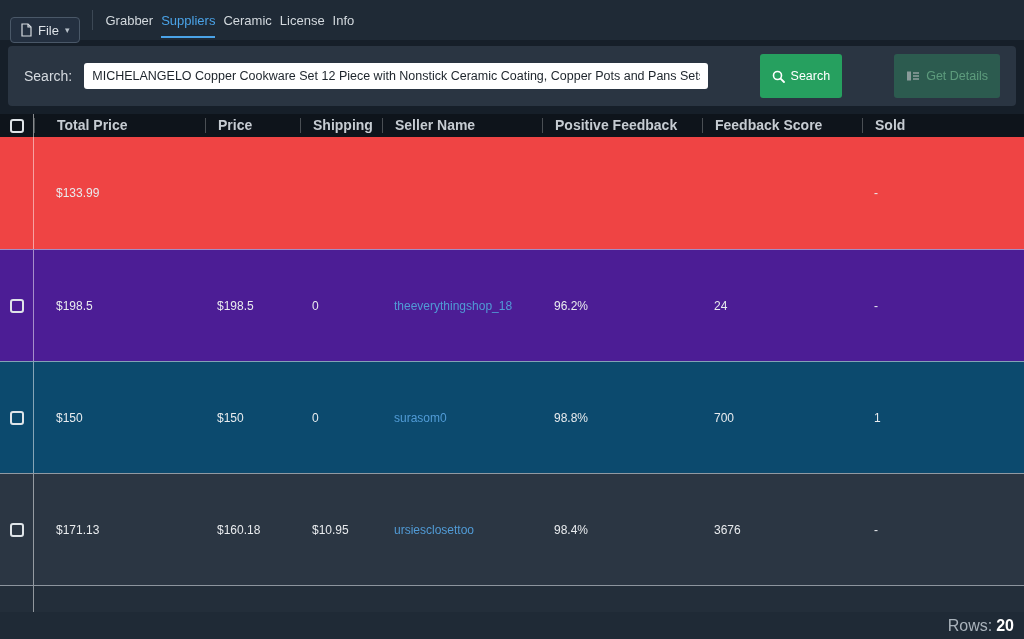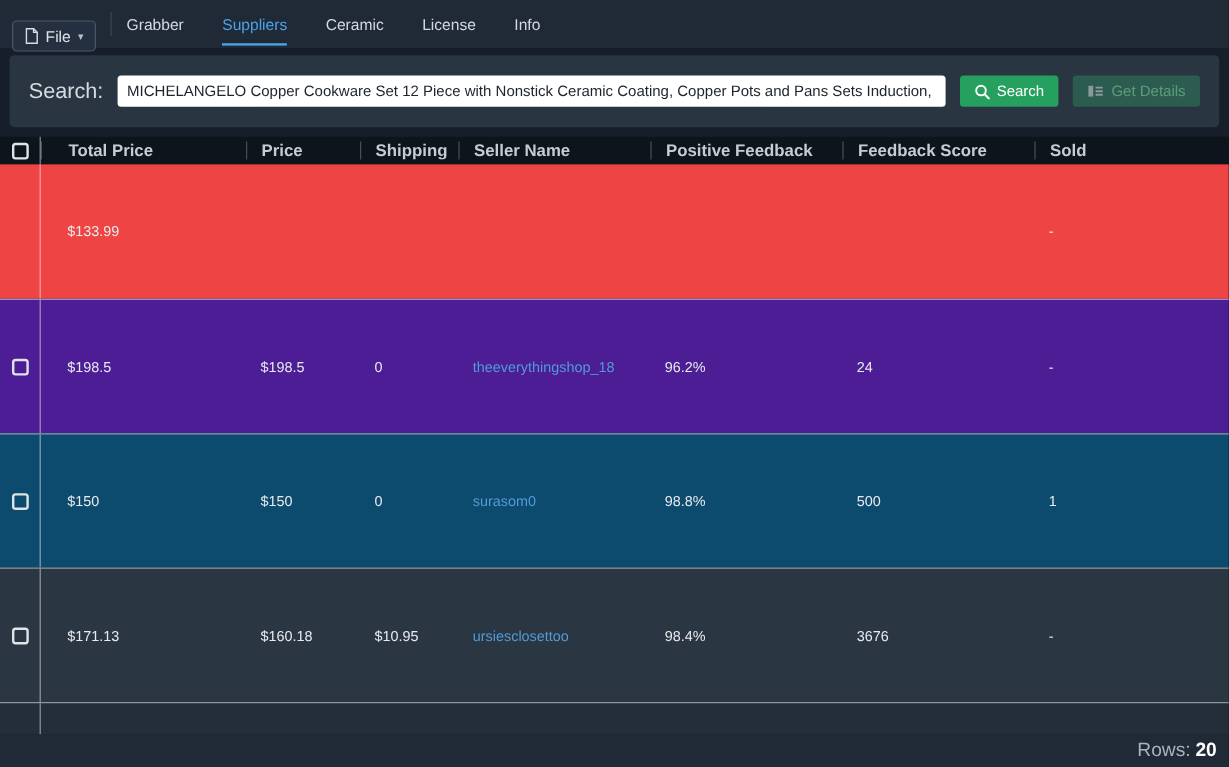--- a/index.html
+++ b/index.html
@@ -18,44 +18,44 @@
     padding:0 10px; flex:0 0 auto;
   }
   .file-btn {
     display:flex; align-items:center; gap:6px;
     border:1px solid #4a5868; border-radius:4px;
     background:#243040; color:#dde2e7;
     height:26px; padding:0 10px; font-size:13px; cursor:default;margin-top:20px;
   }
   .file-btn .caret { font-size:9px; color:#b8c1ca; }
   .menubar .vsep { width:1px; height:20px; background:#3c4855; margin:0 12px; }
-  .tabs { display:flex; align-items:center; gap:32px; }
+  .tabs { display:flex; align-items:center; gap:8px; }
   .tab {
     font-size:13px; color:#d3d9de; padding:10px 0 8px 0; cursor:default;
     border-bottom:2px solid transparent;
   }
   .tab.active { color:#4aa3e8; border-bottom:2px solid #4aa3e8; }
 
   
   .search-wrap { padding:6px 8px 8px 8px; flex:0 0 auto; }
   .search-panel {
     background:#2a3542; border-radius:4px; height:60px;
     display:flex; align-items:center; padding:0 16px; gap:12px;
   }
-  .search-label { font-size:18px; color:#d6dbe0; flex:0 0 auto; }
+  .search-label { font-size:14px; color:#d6dbe0; flex:0 0 auto; }
   .search-input {
     flex:1 1 auto; height:26px; border:none; border-radius:3px;
     background:#ffffff; color:#1d242b; font-size:12.5px; padding:0 8px;
     font-family:"Liberation Sans", sans-serif;
     white-space:nowrap; overflow:hidden;
   }
   .btn {
-    height:26px; border:none; border-radius:3px; display:flex;
+    height:44px; border:none; border-radius:3px; display:flex;
     align-items:center; gap:6px; padding:0 12px; font-size:12.5px;
-    color:#ffffff; font-family:"Liberation Sans", sans-serif; cursor:default;
+    color:#ffffff; font-family:"Liberation Sans", sans-serif; cursor:default;margin-left:40px;
   }
   .btn-search { background:#26a05f; }
   .btn-details { background:#2e7a5a; opacity:.55; color:#86efac; }
 
   
   .table { flex:1 1 auto; display:flex; flex-direction:column; min-height:0; }
   .grid-cols {
     display:grid;
     grid-template-columns:34px 171px 95px 82px 160px 160px 160px 1fr;
   }
@@ -199,21 +199,21 @@
 
     <div class="trow grid-cols shade-c">
       <div class="cb-cell">
         <div class="checkbox"></div>
       </div>
       <div class="cell first">$150</div>
       <div class="cell">$150</div>
       <div class="cell">0</div>
       <div class="cell seller-link">surasom0</div>
       <div class="cell">98.8%</div>
-      <div class="cell">500</div>
+      <div class="cell">700</div>
       <div class="cell">1</div>
     </div>
 
     <div class="trow grid-cols shade-d">
       <div class="cb-cell">
         <div class="checkbox"></div>
       </div>
       <div class="cell first">$171.13</div>
       <div class="cell">$160.18</div>
       <div class="cell">$10.95</div>

